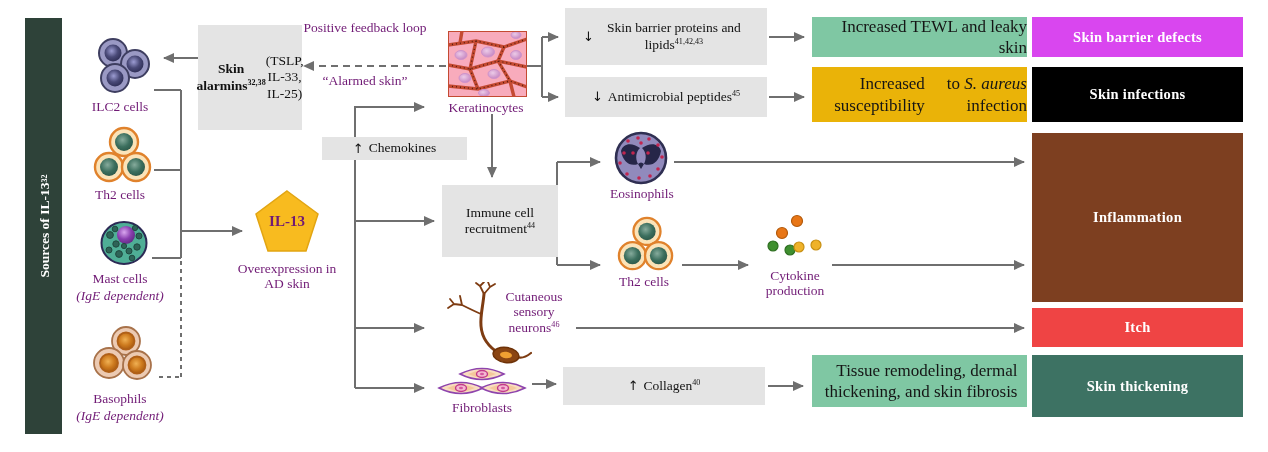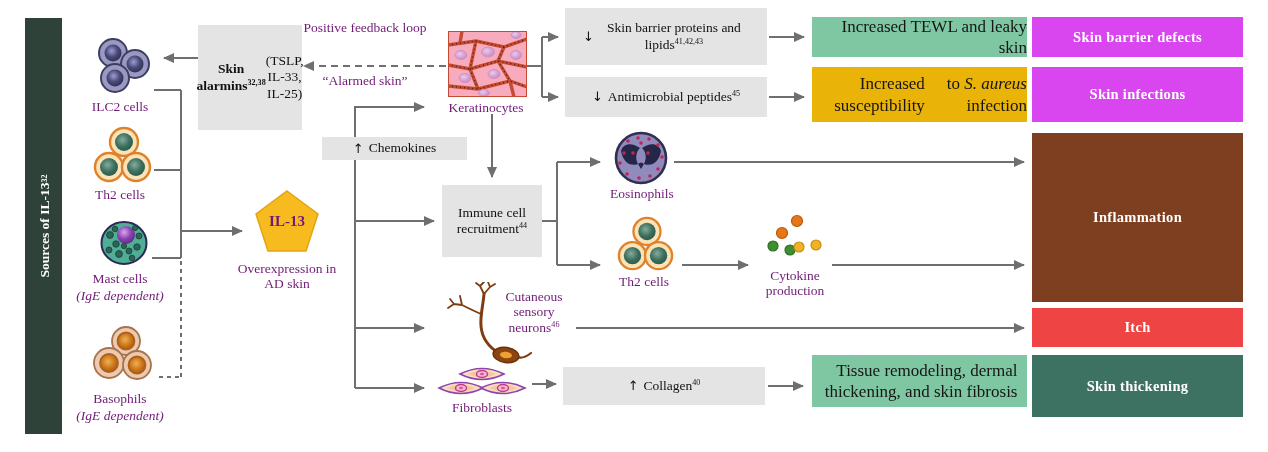--- a/index.html
+++ b/index.html
@@ -239,34 +239,34 @@
     <div>Increased susceptibility</div>
     <div><span>to </span><span class="ital">S. aureus</span><span> infection</span></div>
   </div>
   <div class="abs node soft" style="left: 812px; top: 355px; width: 215px; height: 52px; background-color: rgb(127, 199, 163);">
     <span style="width:196px;">Tissue remodeling, dermal thickening, and skin fibrosis</span>
   </div>
 
   <div class="abs node outcome" style="left: 1032px; top: 17px; width: 211px; height: 40px; background-color: #d946ef;">
     <span>Skin barrier defects</span>
   </div>
-  <div class="abs node outcome" style="left: 1032px; top: 67px; width: 211px; height: 55px; background-color: #d946ef;">
+  <div class="abs node outcome" style="left: 1032px; top: 67px; width: 211px; height: 55px; background-color: #000000;">
     <span>Skin infections</span>
   </div>
   <div class="abs node outcome" style="left: 1032px; top: 133px; width: 211px; height: 169px; background-color: rgb(125, 63, 32);">
     <span>Inflammation</span>
   </div>
   <div class="abs node outcome" style="left: 1032px; top: 308px; width: 211px; height: 39px; background-color: #ef4444;">
     <span>Itch</span>
   </div>
   <div class="abs node outcome" style="left: 1032px; top: 355px; width: 211px; height: 62px; background-color: rgb(61, 114, 99);">
     <span>Skin thickening</span>
   </div>
 
-  <div class="abs node graybox" style="left:442px;top:185px;width:100px;height:72px;">
+  <div class="abs node graybox" style="left:442px;top:185px;width:116px;height:72px;">
     <span style="width:90px;"><span>Immune cell recruitment</span><sup>44</sup></span>
   </div>
 
   <svg class="abs node" style="left:614px;top:131px;" width="54" height="54" viewBox="0 0 54 54">
     <circle cx="27" cy="27" r="25" fill="#918abc" stroke="#2f2f52" stroke-width="2.6"></circle>
     <path d="M7,20 C9,31 16,36 24,33 C21,27 22,21 26,17 C18,11 9,12 7,20 Z" fill="#262648"></path>
     <path d="M47,20 C45,31 38,36 30,33 C33,27 32,21 28,17 C36,11 45,12 47,20 Z" fill="#262648"></path>
     <path d="M24,33 L27,38 L30,33 C28,31 26,31 24,33 Z" fill="#262648"></path>
     <g fill="#c2254f">
       <circle cx="14" cy="10" r="1.8"></circle>

